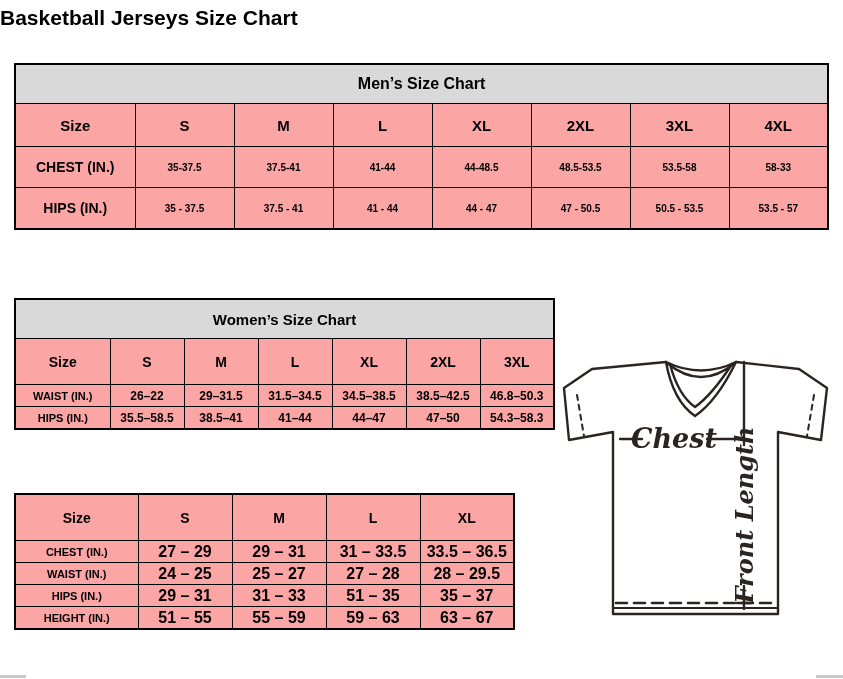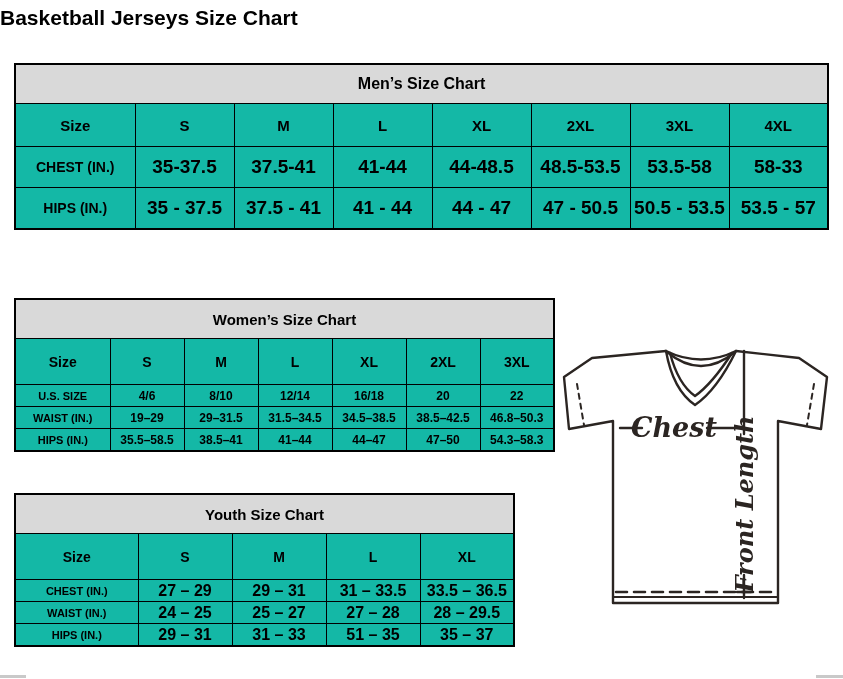--- a/index.html
+++ b/index.html
@@ -4,44 +4,44 @@
 <style>
   html,body{margin:0;padding:0;}
   body{
     width:843px;height:679px;position:relative;background:#ffffff;
     font-family:"Liberation Sans",sans-serif;color:#000;overflow:hidden;
   }
   .page-title{
     position:absolute;top:6px;left:0;width:820px;text-align:left;
     font-size:21px;font-weight:bold;
   }
-  table{border-collapse:collapse;position:absolute;table-layout:fixed;background:#14b8a6;}
+  table{border-collapse:collapse;position:absolute;table-layout:fixed;background:#fca5a5;}
   th,td{border:1px solid #000;text-align:center;vertical-align:middle;font-weight:bold;padding:0;overflow:hidden;white-space:nowrap;}
   table{border:2px solid #000;}
   .band th{background:#d9d9d9;font-size:16px;border:1px solid #000;}
 
   .mens{left:14px;top:63px;width:815px;}
   .mens .band th{height:38px;}
   .mens .size-row th{height:42px;font-size:15px;}
-  .mens .data-row td{height:40px;font-size:19px;}
+  .mens .data-row td{height:40px;font-size:10px;}
   .mens .data-row th{height:40px;font-size:14px;}
 
   .womens{left:14px;top:298px;width:539px;}
   .womens .band th{height:38px;font-size:15px;text-align:center;}
   .womens .size-row th{height:45px;font-size:14px;}
   .womens .data-row th{height:21px;font-size:11px;}
   .womens .data-row td{height:21px;font-size:12px;}
 
   .youth{left:14px;top:493px;width:499px;}
   .youth .band th{height:38px;font-size:15px;}
   .youth .size-row th{height:45px;font-size:14px;}
   .youth .data-row th{height:21px;font-size:11px;}
   .youth .data-row td{height:21px;font-size:16px;}
 
-  .jersey{position:absolute;left:556px;top:344px;width:288px;height:268px;}
+  .jersey{position:absolute;left:556px;top:355px;width:288px;height:268px;}
   .jersey text{
     font-family:"DejaVu Serif","Liberation Serif",serif;
     font-style:italic;font-weight:bold;fill:#2b2522;
   }
   .scroll-cap{position:absolute;top:675px;height:3px;background:#c9c9c9;}
   .scroll-cap.left{left:0;width:26px;}
   .scroll-cap.right{left:816px;width:27px;}
 </style>
 </head>
 <body>
@@ -113,31 +113,22 @@
   <tr class="size-row">
     <th>Size</th>
     <th>S</th>
     <th>M</th>
     <th>L</th>
     <th>XL</th>
     <th>2XL</th>
     <th>3XL</th>
   </tr>
   <tr class="data-row">
-    <th>U.S. SIZE</th>
-    <td>4/6</td>
-    <td>8/10</td>
-    <td>12/14</td>
-    <td>16/18</td>
-    <td>20</td>
-    <td>22</td>
-  </tr>
-  <tr class="data-row">
     <th>WAIST (IN.)</th>
-    <td>19–29</td>
+    <td>26–22</td>
     <td>29–31.5</td>
     <td>31.5–34.5</td>
     <td>34.5–38.5</td>
     <td>38.5–42.5</td>
     <td>46.8–50.3</td>
   </tr>
   <tr class="data-row">
     <th>HIPS (IN.)</th>
     <td>35.5–58.5</td>
     <td>38.5–41</td>
@@ -151,23 +142,20 @@
 
 <table class="youth">
   <colgroup>
     <col style="width:123px">
       <col style="width:94px">
       <col style="width:94px">
       <col style="width:94px">
       <col style="width:94px">
   </colgroup>
   <tbody>
-      <tr class="band">
-    <th colspan="5">Youth Size Chart</th>
-  </tr>
   <tr class="size-row">
     <th>Size</th>
     <th>S</th>
     <th>M</th>
     <th>L</th>
     <th>XL</th>
   </tr>
   <tr class="data-row">
     <th>CHEST (IN.)</th>
     <td>27 – 29</td>
@@ -181,20 +169,27 @@
     <td>25 – 27</td>
     <td>27 – 28</td>
     <td>28 – 29.5</td>
   </tr>
   <tr class="data-row">
     <th>HIPS (IN.)</th>
     <td>29 – 31</td>
     <td>31 – 33</td>
     <td>51 – 35</td>
     <td>35 – 37</td>
+  </tr>
+  <tr class="data-row">
+    <th>HEIGHT (IN.)</th>
+    <td>51 – 55</td>
+    <td>55 – 59</td>
+    <td>59 – 63</td>
+    <td>63 – 67</td>
   </tr>
 </tbody>
   </table>
 
 <div class="jersey">
   <svg width="288" height="268" viewBox="0 0 288 268">
     <g fill="none" stroke="#2b2522" stroke-width="2.4" stroke-linejoin="round" stroke-linecap="round">
 
       <path d="M110,7 L36,14 L8,33 L13,85 L57,77 L57,259 L222,259 L222,77 L265,85 L271,33 L243,14 L180,7"></path>
 

